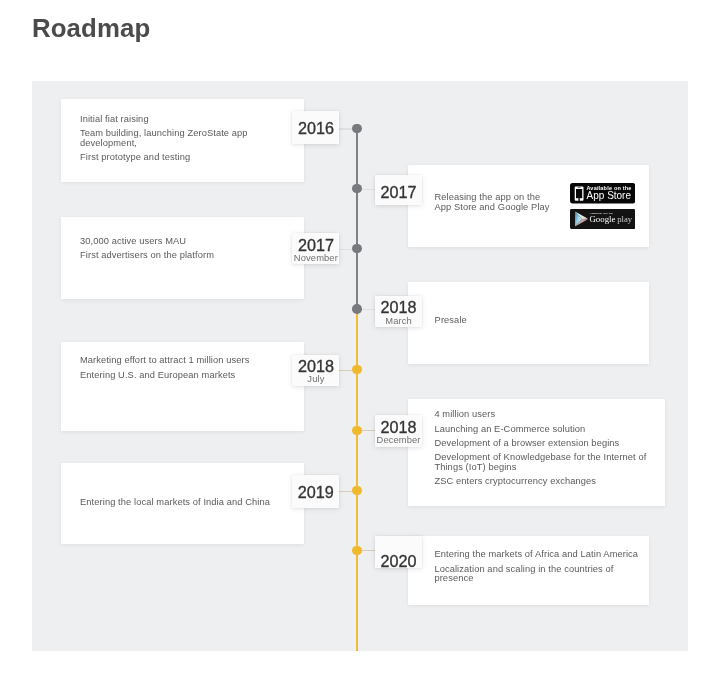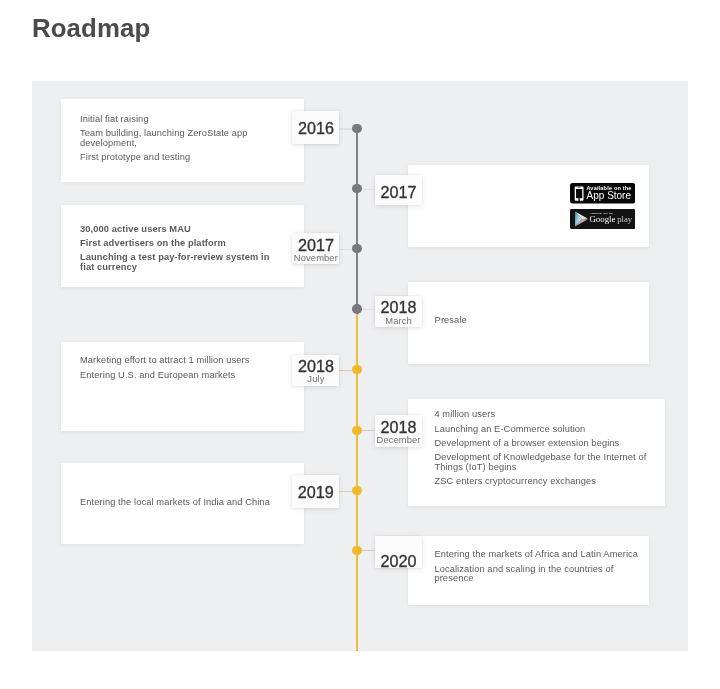--- a/index.html
+++ b/index.html
@@ -61,20 +61,26 @@
             <span class="ln">First prototype and testing</span>
           </p>
         </div>
       </div>
       <div class="chip" style="left: 292.4px; top: 111.1px; width: 47px; height: 32.6px;">
         <div class="yr" style="top: 9px;">2016</div>
       </div>
       <div class="dot" style="top: 183.7px;"></div>
       <div class="stub" style="top: 188.5px; left: 362px; width: 12.8px;"></div>
       <div class="card" style="left: 408px; top: 164.7px; width: 241.3px; height: 82.8px;">
+        <div class="lines" style="left: 26.4px; top: 28.7px;">
+          <p class="para">
+            <span class="ln">Releasing the app on the</span>
+            <span class="ln">App Store and Google Play</span>
+          </p>
+        </div>
         <div class="badge" style="left: 161.7px; top: 18.7px; width: 65.3px; height: 20.4px;"><svg width="65.3" height="20.4" viewBox="0 0 653 204">
             <rect x="0" y="0" width="653" height="204" rx="26" fill="#070707"></rect>
             <rect x="47" y="34" width="88" height="143" rx="10" fill="#ffffff"></rect>
             <rect x="60" y="60" width="62" height="92" fill="#070707"></rect>
             <rect x="75" y="40" width="32" height="6" rx="3" fill="#070707"></rect>
             <rect x="84" y="152" width="14" height="29" fill="#070707"></rect>
             <text x="164" y="73" font-family="Liberation Sans, sans-serif" font-size="55" font-weight="bold" letter-spacing="2.1" fill="#ffffff">Available on the</text>
             <text x="166" y="164" font-family="Liberation Sans, sans-serif" font-size="100" fill="#ffffff">App Store</text>
           </svg></div>
         <div class="badge" style="left: 161.8px; top: 44.5px; width: 65.2px; height: 20px;"><svg width="65.2" height="20" viewBox="0 0 652 200">
@@ -100,31 +106,27 @@
             <text x="198" y="53" font-family="Liberation Sans, sans-serif" font-size="24" font-weight="bold" letter-spacing="1.6" fill="#e8e8e8">ANDROID APP ON</text>
             <text x="194" y="130" font-family="Liberation Serif, serif" font-size="89" fill="#fdfdfd">Google</text>
             <text x="472" y="130" font-family="Liberation Serif, serif" font-size="87" fill="#c9c9c9">play</text>
           </svg></div>
       </div>
       <div class="chip" style="left: 374.8px; top: 175.1px; width: 47.5px; height: 30.4px;">
         <div class="yr" style="top: 9px;">2017</div>
       </div>
       <div class="dot" style="top: 243.8px;"></div>
       <div class="stub" style="top: 248.6px; left: 339.4px; width: 13px;"></div>
-      <div class="card" style="left: 61px; top: 205px; width: 243.3px; height: 81.8px; font-weight: bold;">
+      <div class="card" style="left: 61px; top: 217px; width: 243.3px; height: 81.8px;">
         <div class="lines" style="left: 19px; top: 19.7px;">
           <p class="para">
             <span class="ln">30,000 active users MAU</span>
           </p>
           <p class="para">
             <span class="ln">First advertisers on the platform</span>
-          </p>
-          <p class="para">
-            <span class="ln">Launching a test pay-for-review system in</span>
-            <span class="ln">fiat currency</span>
           </p>
         </div>
       </div>
       <div class="chip" style="left: 292.4px; top: 233.4px; width: 47px; height: 30.6px;">
         <div class="yr" style="top: 3.4px;">2017</div>
         <div class="mo" style="top: 19.8px;">November</div>
       </div>
       <div class="dot" style="top: 304.4px;"></div>
       <div class="stub" style="top: 309.2px; left: 362px; width: 12.8px;"></div>
       <div class="card" style="left: 408px; top: 282px; width: 241.3px; height: 82px;">

